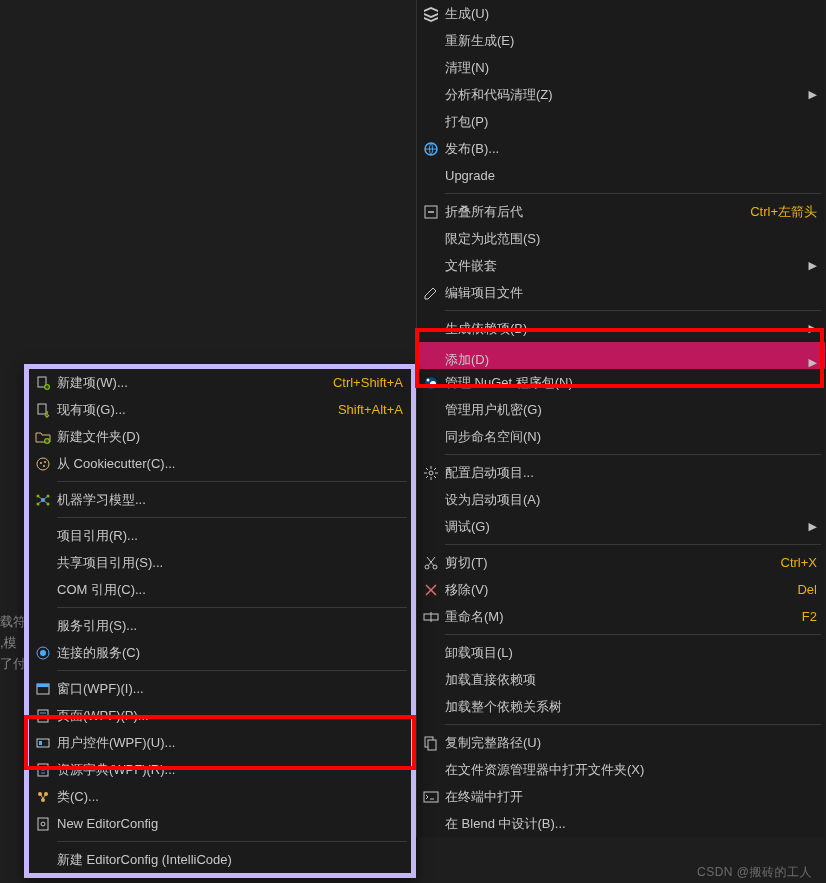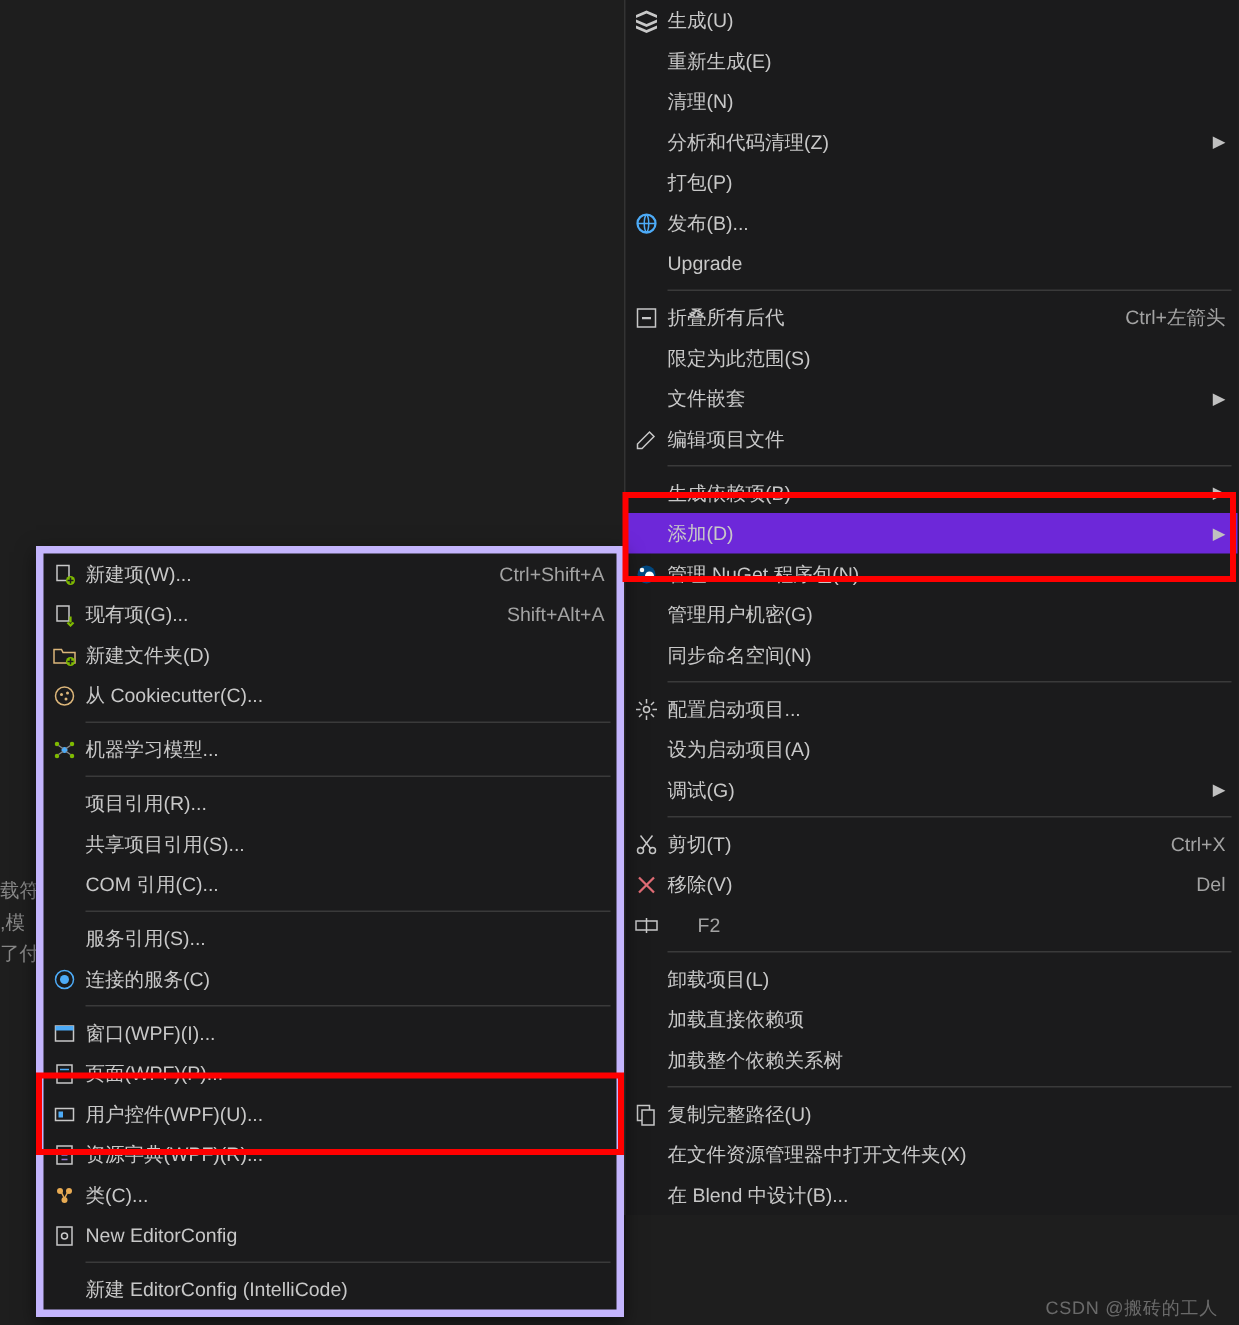--- a/index.html
+++ b/index.html
@@ -9,21 +9,21 @@
       background: #1e1e1e;
       font-family: "Microsoft YaHei", "Segoe UI", sans-serif;
       font-size: 13px;
       color: #c8c8c8;
       overflow: hidden;
       position: relative;
     }
     .bg-text {
       position: absolute;
       left: 0;
-      top: 584px;
+      top: 612px;
       color: #888;
       font-size: 13px;
       line-height: 1.6;
     }
     .main-menu {
       position: absolute;
       left: 416px;
       top: 0;
       width: 409px;
       background: #1b1b1c;
@@ -39,31 +39,31 @@
       box-shadow: 0 4px 12px rgba(0,0,0,0.5);
     }
     .menu-item {
       display: flex;
       align-items: center;
       height: 27px;
       padding: 0 8px 0 0;
       cursor: pointer;
       position: relative;
     }
-    .menu-item.highlighted { background: #6d28d9; }
+    .menu-item.highlighted { background: #be185d; align-items: flex-end; }
     .icon-slot {
       width: 28px;
       display: flex;
       align-items: center;
       justify-content: center;
       flex-shrink: 0;
     }
     .icon-slot svg { width: 16px; height: 16px; }
     .label { flex: 1; white-space: nowrap; }
-    .shortcut { color: #a3a3a3; margin-left: 20px; white-space: nowrap; text-align: center; }
+    .shortcut { color: #eab308; margin-left: 20px; white-space: nowrap; text-align: center; }
     .arrow {
       width: 14px;
       text-align: right;
       color: #c0c0c0;
       font-size: 11px;
     }
     .separator {
       height: 1px;
       background: #3a3a3a;
       margin: 4px 4px 4px 28px;
@@ -235,20 +235,21 @@
       <span class="label">移除(V)</span>
       <span class="shortcut">Del</span>
     </div>
     <div class="menu-item">
       <span class="icon-slot">
         <svg viewBox="0 0 16 16">
           <rect x="1" y="5" width="14" height="6" fill="none" stroke="#c8c8c8"></rect>
           <line x1="8" y1="3" x2="8" y2="13" stroke="#c8c8c8"></line>
         </svg>
       </span>
+      <span class="label">重命名(M)</span>
       <span class="shortcut">F2</span>
     </div>
     <div class="separator"></div>
     <div class="menu-item">
       <span class="icon-slot"></span>
       <span class="label">卸载项目(L)</span>
     </div>
     <div class="menu-item">
       <span class="icon-slot"></span>
       <span class="label">加载直接依赖项</span>
@@ -263,20 +264,29 @@
         <svg viewBox="0 0 16 16">
           <rect x="2" y="2" width="8" height="10" fill="none" stroke="#c8c8c8"></rect>
           <rect x="5" y="5" width="8" height="10" fill="#1b1b1c" stroke="#c8c8c8"></rect>
         </svg>
       </span>
       <span class="label">复制完整路径(U)</span>
     </div>
     <div class="menu-item">
       <span class="icon-slot"></span>
       <span class="label">在文件资源管理器中打开文件夹(X)</span>
+    </div>
+    <div class="menu-item">
+      <span class="icon-slot">
+        <svg viewBox="0 0 16 16">
+          <rect x="1" y="3" width="14" height="10" fill="none" stroke="#c8c8c8"></rect>
+          <path d="M3 6l2 2-2 2M7 10h4" stroke="#c8c8c8" fill="none"></path>
+        </svg>
+      </span>
+      <span class="label">在终端中打开</span>
     </div>
     <div class="menu-item">
       <span class="icon-slot"></span>
       <span class="label">在 Blend 中设计(B)...</span>
     </div>
   </div>
 <div class="sub-menu" id="sub-menu">
     <div class="menu-item">
       <span class="icon-slot">
         <svg viewBox="0 0 16 16">

